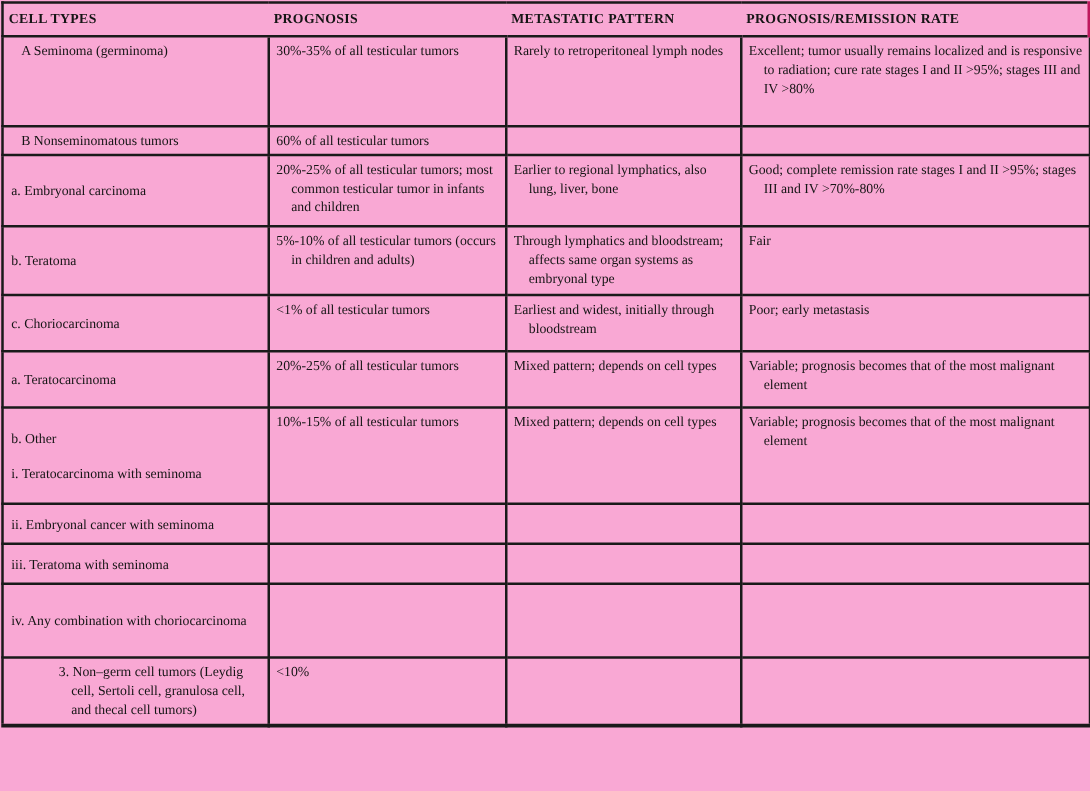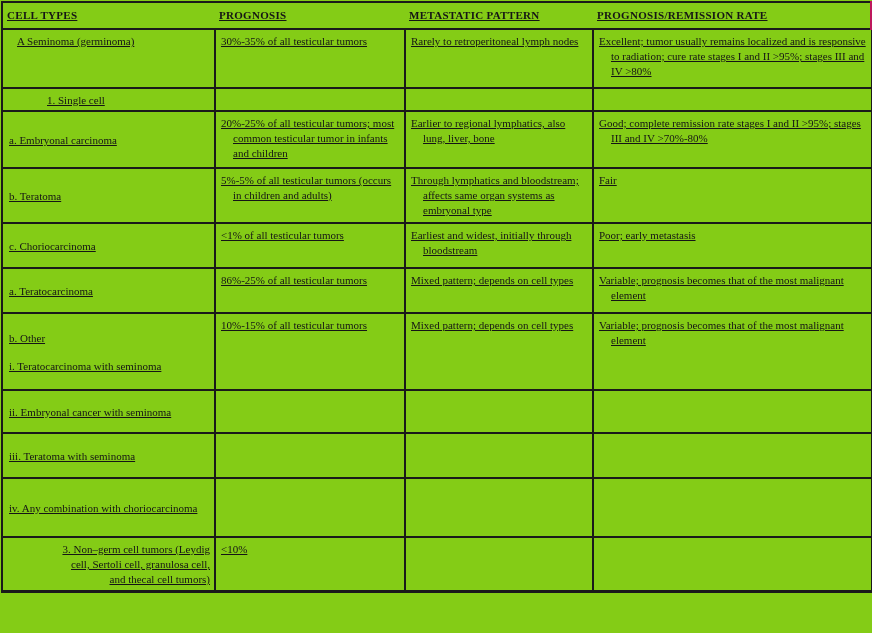--- a/index.html
+++ b/index.html
@@ -1,24 +1,23 @@
 <!DOCTYPE html>
 <html><head>
 <meta charset="utf-8">
 <style>
   html, body { margin:0; padding:0; background:#ffffff; }
   .page {
     width: 872px; height: 633px;
-    background:#84cc16;
+    background:#f9a8d4;
     box-sizing: border-box;
     font-family: "Liberation Serif", "DejaVu Serif", serif;
     color:#151515;
     position: relative;
     overflow: hidden;
-    text-decoration: underline;
   }
   table.med {
     border-collapse: collapse;
     table-layout: fixed;
     width: 870px;
     margin: 1px 0 0 1px;
     font-size: 11px;
     line-height: 15px;
   }
   table.med { border: 2px solid #1a1a1a; border-bottom-width: 3px; }
@@ -33,21 +32,21 @@
     padding: 2px 2px 2px 4px;
   }
   .med th:first-child { border-left: 2px solid #1a1a1a; }
   .med th:last-child  { border-right: 4px solid #be185d; }
   td.mid { vertical-align: middle; margin-top: 44px; }
   
   .hang  { padding-left: 12px; text-indent: -12px; }
   
   .ind-letter { padding-left: 9px; }
   .ind-num    { padding-left: 39px; }
-  .ind-num3   { padding-left: 49px; text-indent: -10px; text-align: right; }
+  .ind-num3   { padding-left: 49px; text-indent: -10px; }
   .ind-sub    { padding-left: 1px; }
   .ind-sub-hang { padding-left: 11px; text-indent: -10px; }
   .sub2 { margin-top: 13px; }
 </style>
 </head>
 <body>
 
 <div class="page">
   <table class="med">
     <colgroup>
@@ -58,39 +57,41 @@
     </colgroup>
     <thead>
       <tr style="height:27px">
         <th>CELL TYPES</th>
         <th>PROGNOSIS</th>
         <th>METASTATIC PATTERN</th>
         <th>PROGNOSIS/REMISSION RATE</th>
       </tr>
     </thead>
     <tbody>
-      <tr style="height:59px">
+      <tr style="height:72px">
         <td>
             <div class="ind-letter">A Seminoma (germinoma)</div>
           </td>
         <td>
             <div class="hang">30%-35% of all testicular tumors</div>
           </td>
         <td>
             <div class="hang">Rarely to retroperitoneal lymph nodes</div>
           </td>
         <td>
             <div class="hang">Excellent; tumor usually remains localized and is responsive to radiation; cure rate stages I and II &gt;95%; stages III and IV &gt;80%</div>
           </td>
       </tr>
-      <tr style="height:23px">
-        <td>
-            <div class="ind-num">1. Single cell</div>
-          </td>
-        <td></td>
+      <tr style="height:21px">
+        <td>
+            <div class="ind-letter">B Nonseminomatous tumors</div>
+          </td>
+        <td>
+            <div class="hang">60% of all testicular tumors</div>
+          </td>
         <td></td>
         <td></td>
       </tr>
       <tr style="height:57px">
         <td class="mid">
             <div class="ind-sub">a. Embryonal carcinoma</div>
           </td>
         <td>
             <div class="hang">20%-25% of all testicular tumors; most common testicular tumor in infants and children</div>
           </td>
@@ -99,21 +100,21 @@
           </td>
         <td>
             <div class="hang">Good; complete remission rate stages I and II &gt;95%; stages III and IV &gt;70%-80%</div>
           </td>
       </tr>
       <tr style="height:55px">
         <td class="mid">
             <div class="ind-sub">b. Teratoma</div>
           </td>
         <td>
-            <div class="hang">5%-5% of all testicular tumors (occurs in children and adults)</div>
+            <div class="hang">5%-10% of all testicular tumors (occurs in children and adults)</div>
           </td>
         <td>
             <div class="hang">Through lymphatics and bloodstream; affects same organ systems as embryonal type</div>
           </td>
         <td>
             <div class="hang">Fair</div>
           </td>
       </tr>
       <tr style="height:45px">
         <td class="mid">
@@ -127,21 +128,21 @@
           </td>
         <td>
             <div class="hang">Poor; early metastasis</div>
           </td>
       </tr>
       <tr style="height:45px">
         <td class="mid">
             <div class="ind-sub">a. Teratocarcinoma</div>
           </td>
         <td>
-            <div class="hang">86%-25% of all testicular tumors</div>
+            <div class="hang">20%-25% of all testicular tumors</div>
           </td>
         <td>
             <div class="hang">Mixed pattern; depends on cell types</div>
           </td>
         <td>
             <div class="hang">Variable; prognosis becomes that of the most malignant element</div>
           </td>
       </tr>
       <tr style="height:77px">
         <td class="mid">
@@ -151,29 +152,29 @@
         <td>
             <div class="hang">10%-15% of all testicular tumors</div>
           </td>
         <td>
             <div class="hang">Mixed pattern; depends on cell types</div>
           </td>
         <td>
             <div class="hang">Variable; prognosis becomes that of the most malignant element</div>
           </td>
       </tr>
-      <tr style="height:43px">
+      <tr style="height:32px">
         <td class="mid">
             <div class="ind-sub">ii. Embryonal cancer with seminoma</div>
           </td>
         <td></td>
         <td></td>
         <td></td>
       </tr>
-      <tr style="height:45px">
+      <tr style="height:32px">
         <td class="mid">
             <div class="ind-sub">iii. Teratoma with seminoma</div>
           </td>
         <td></td>
         <td></td>
         <td></td>
       </tr>
       <tr style="height:59px">
         <td class="mid">
             <div class="ind-sub-hang">iv. Any combination with choriocarcinoma</div>

